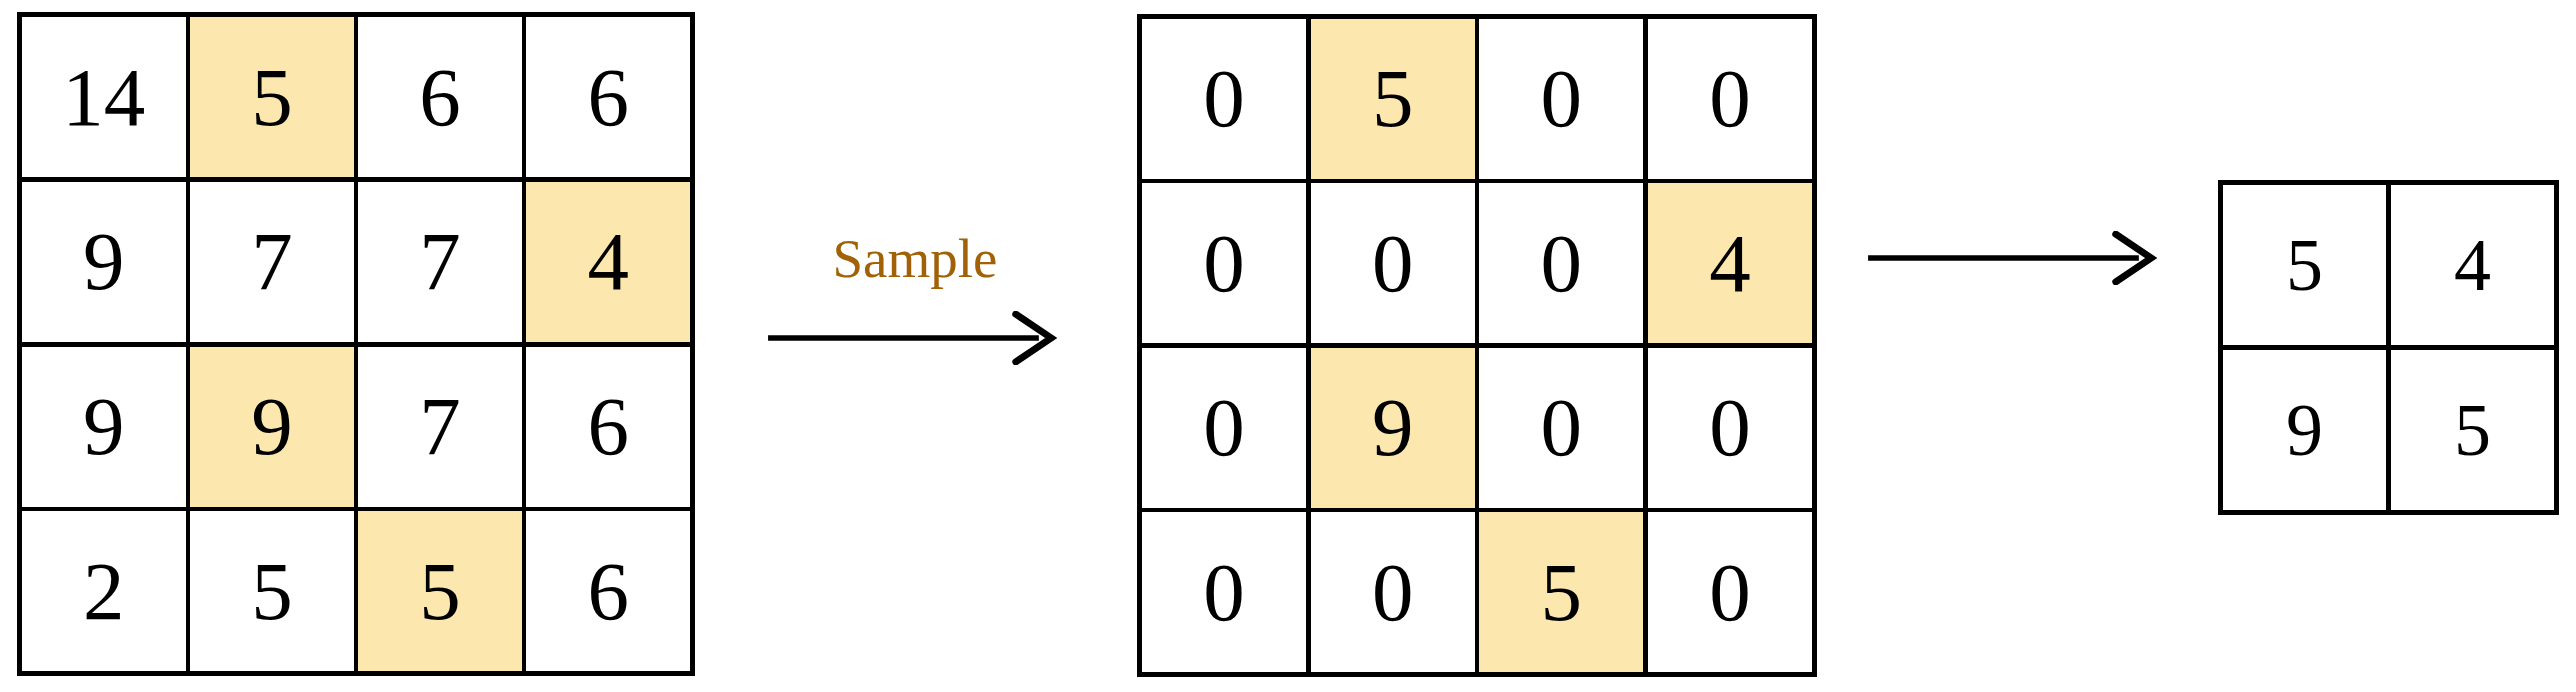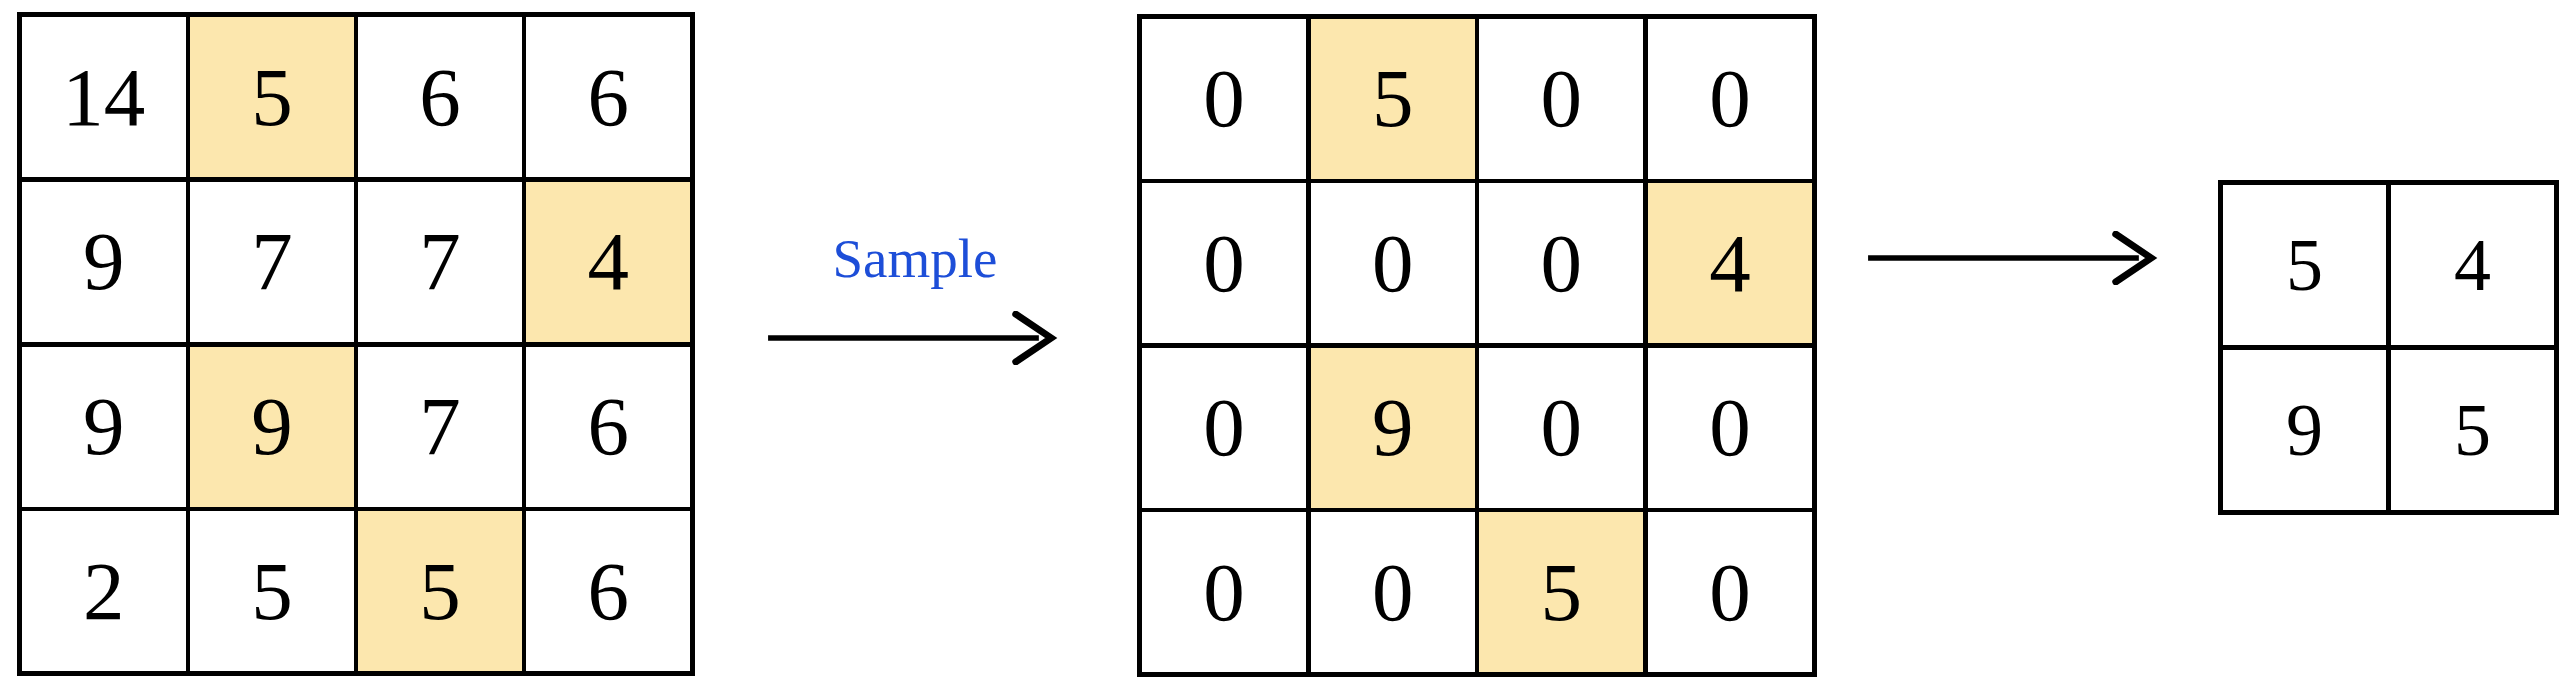--- a/index.html
+++ b/index.html
@@ -82,21 +82,21 @@
   .arrow-group {
     position: absolute;
     height: 154px;
     display: flex;
     flex-direction: column;
     align-items: center;
     justify-content: flex-start;
   }
   .arrow-label {
     font-size: 55px;
-    color: #1d4ed8;
+    color: #a16207;
     line-height: 1;
     white-space: nowrap;
     margin-bottom: 25px;
     user-select: none;
   }
   .arrow-svg {
     display: block;
   }
 
   #arrow-sample {

